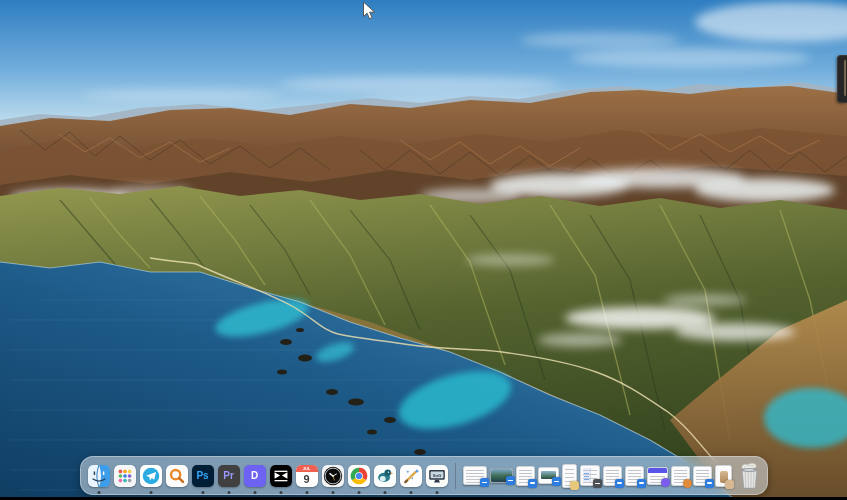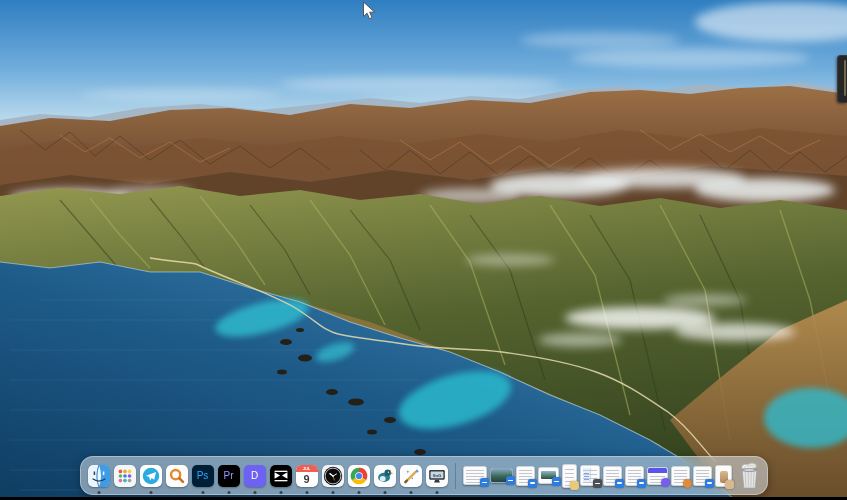--- a/index.html
+++ b/index.html
@@ -31,21 +31,21 @@
   }
   .dock-apps,.dock-min{display:flex;align-items:center;gap:4px;height:100%;}
   .dock-min{gap:3px;}
   .app{position:relative;width:22px;height:30px;display:flex;align-items:center;justify-content:center;}
   .tile{
     width:22px;height:22px;border-radius:5px;position:relative;overflow:hidden;
     display:flex;align-items:center;justify-content:center;
     box-shadow:0 1px 2px rgba(0,0,0,.3);
   }
   .tile svg{display:block;}
-  .abbr{font-weight:normal;font-size:10px;line-height:1;letter-spacing:0;}
+  .abbr{font-weight:bold;font-size:10px;line-height:1;letter-spacing:0;}
   .dot{position:absolute;bottom:-3px;left:50%;transform:translateX(-50%);
     width:3px;height:3px;border-radius:50%;background:#2b2f33;opacity:.85;}
   .dock-divider{width:1px;height:26px;background:rgba(60,70,80,.35);margin:0 4px;}
   
   .cal{background:#fff;display:flex;flex-direction:column;align-items:stretch;}
   .cal .cal-top{height:7px;background:#ee6052;color:#fff;font-size:4px;line-height:7px;text-align:center;font-weight:bold;}
   .cal .cal-day{flex:1;color:#3a3a3c;font-size:11px;font-weight:bold;display:flex;align-items:center;justify-content:center;}
   
   .thumb{position:relative;border-radius:2.5px;box-shadow:0 1px 2px rgba(0,0,0,.35);flex:0 0 auto;}
   .thumb .win{position:absolute;inset:0;border-radius:2.5px;overflow:hidden;background:#fbfbfb;border:1px solid #cfd4d9;}
@@ -270,21 +270,21 @@
   </svg>
           </div>
         </div>
         <div class="app">
           <div class="tile" style="background:#001E36">
             <span class="abbr" style="color:#31A8FF">Ps</span>
           </div>
           <div class="dot"></div>
         </div>
         <div class="app">
-          <div class="tile" style="background:#000000">
+          <div class="tile" style="background:#404040">
             <span class="abbr" style="color:#9999FF">Pr</span>
           </div>
           <div class="dot"></div>
         </div>
         <div class="app">
           <div class="tile" style="background:#6E62F2">
             <span class="abbr" style="color:#FFFFFF">D</span>
           </div>
           <div class="dot"></div>
         </div>

